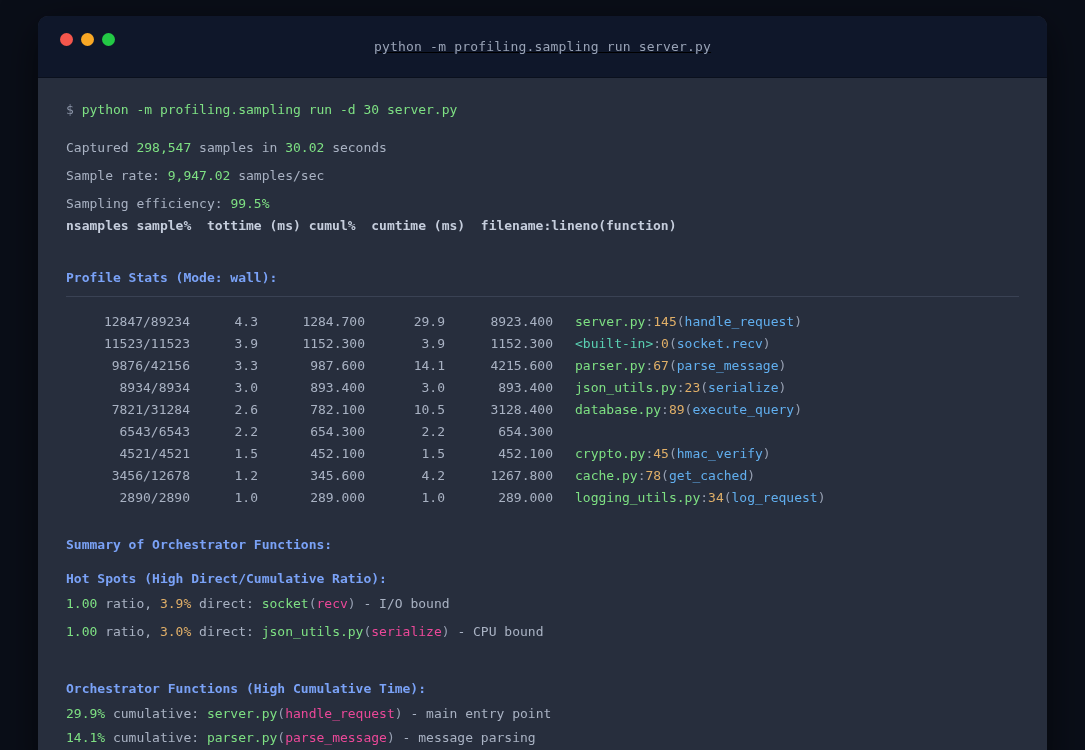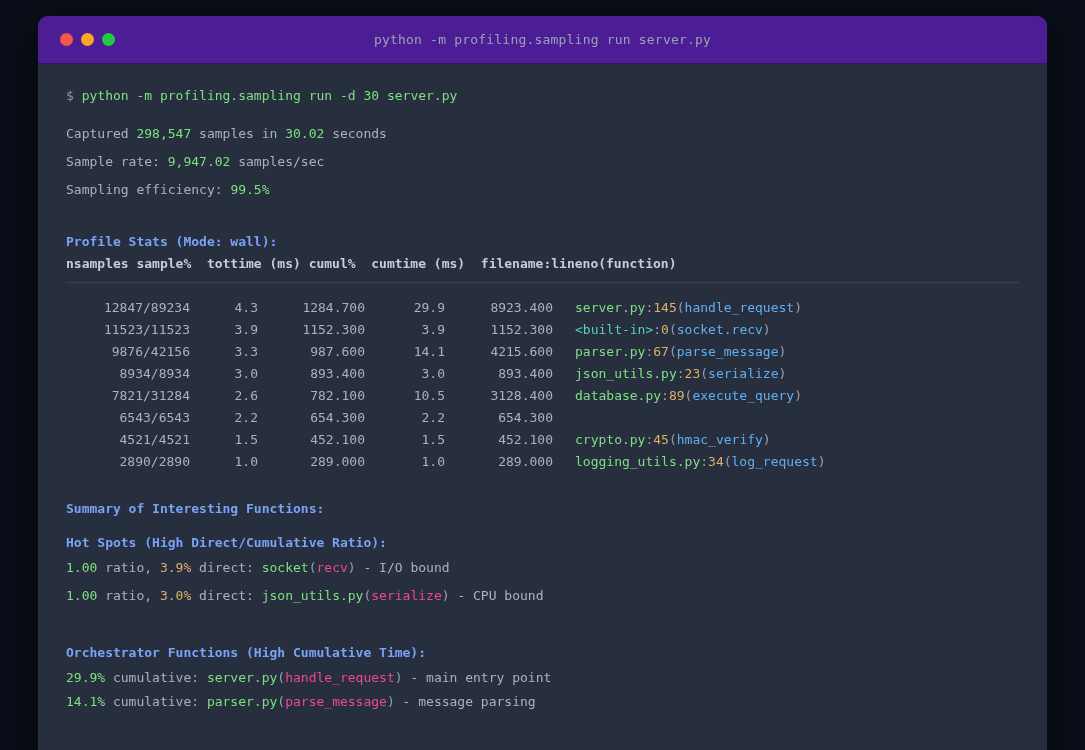--- a/index.html
+++ b/index.html
@@ -7,25 +7,26 @@
   body {
     background:#0a0e18;
     font-family:"DejaVu Sans Mono", monospace;
   }
   .window {
     position:absolute; left:38px; top:16px; width:1009px; height:760px;
     background:#272e3d; border-radius:10px;
     box-shadow:0 12px 40px rgba(0,0,0,.55);
   }
   .titlebar {
-    height:48px; background:#4c1d95;
+    height:62px; background:#0f172a;
     border-bottom:1px solid rgba(0,0,0,.3);
     border-radius:10px 10px 0 0;
     display:flex; align-items:center; justify-content:center;
     position:relative;
+    text-decoration:underline;
   }
   .lights { position:absolute; left:22px; top:17px; display:flex; gap:8px; }
   .light { width:13px; height:13px; border-radius:50%; }
   .light.red    { background:#f4564c; }
   .light.yellow { background:#f9a825; }
   .light.green  { background:#23c945; }
   .title { color:#99a3b6; font-size:13px; letter-spacing:.2px; }
   .term { padding:22px 28px 0 28px; font-size:13px; color:#a9b2c3; }
   .line { line-height:20px; white-space:pre; }
   .prompt { color:#8a93a6; }
@@ -75,47 +76,48 @@
   <div class="term">
 
     <div class="line cmd"><span class="prompt">$ </span><span class="green">python -m profiling.sampling run -d 30 server.py</span></div>
 
     <div class="line"><span>Captured </span><span class="green">298,547</span><span> samples in </span><span class="green">30.02</span><span> seconds</span></div>
 
     <div class="line mt8"><span>Sample rate: </span><span class="green">9,947.02</span><span> samples/sec</span></div>
 
     <div class="line mt8"><span>Sampling efficiency: </span><span class="green">99.5%</span></div>
 
+    <div class="line thead">nsamples sample%  tottime (ms) cumul%  cumtime (ms)  filename:lineno(function)</div>
     <div class="line heading stats-heading">Profile Stats (Mode: wall):</div>
-    <div class="line thead">nsamples sample%  tottime (ms) cumul%  cumtime (ms)  filename:lineno(function)</div>
     <div class="sep"></div>
 
     <div class="table">
 
       <div class="trow"><span class="c1">12847/89234</span><span class="c2">4.3</span><span class="c3">1284.700</span><span class="c4">29.9</span><span class="c5">8923.400</span><span class="c6"><span class="file">server.py</span><span class="dim">:</span><span class="num">145</span><span class="dim">(</span><span class="func">handle_request</span><span class="dim">)</span></span></div>
 
       <div class="trow builtin"><span class="c1">11523/11523</span><span class="c2">3.9</span><span class="c3">1152.300</span><span class="c4">3.9</span><span class="c5">1152.300</span><span class="c6"><span class="file">&lt;built-in&gt;</span><span class="dim">:</span><span class="num">0</span><span class="dim">(</span><span class="func">socket.recv</span><span class="dim">)</span></span></div>
 
       <div class="trow"><span class="c1">9876/42156</span><span class="c2">3.3</span><span class="c3">987.600</span><span class="c4">14.1</span><span class="c5">4215.600</span><span class="c6"><span class="file">parser.py</span><span class="dim">:</span><span class="num">67</span><span class="dim">(</span><span class="func">parse_message</span><span class="dim">)</span></span></div>
 
       <div class="trow"><span class="c1">8934/8934</span><span class="c2">3.0</span><span class="c3">893.400</span><span class="c4">3.0</span><span class="c5">893.400</span><span class="c6"><span class="file">json_utils.py</span><span class="dim">:</span><span class="num">23</span><span class="dim">(</span><span class="func">serialize</span><span class="dim">)</span></span></div>
 
       <div class="trow"><span class="c1">7821/31284</span><span class="c2">2.6</span><span class="c3">782.100</span><span class="c4">10.5</span><span class="c5">3128.400</span><span class="c6"><span class="file">database.py</span><span class="dim">:</span><span class="num">89</span><span class="dim">(</span><span class="func">execute_query</span><span class="dim">)</span></span></div>
 
       <div class="trow builtin"><span class="c1">6543/6543</span><span class="c2">2.2</span><span class="c3">654.300</span><span class="c4">2.2</span><span class="c5">654.300</span></div>
 
 
       <div class="trow"><span class="c1">4521/4521</span><span class="c2">1.5</span><span class="c3">452.100</span><span class="c4">1.5</span><span class="c5">452.100</span><span class="c6"><span class="file">crypto.py</span><span class="dim">:</span><span class="num">45</span><span class="dim">(</span><span class="func">hmac_verify</span><span class="dim">)</span></span></div>
 
+      <div class="trow"><span class="c1">3456/12678</span><span class="c2">1.2</span><span class="c3">345.600</span><span class="c4">4.2</span><span class="c5">1267.800</span><span class="c6"><span class="file">cache.py</span><span class="dim">:</span><span class="num">78</span><span class="dim">(</span><span class="func">get_cached</span><span class="dim">)</span></span></div>
 
       <div class="trow"><span class="c1">2890/2890</span><span class="c2">1.0</span><span class="c3">289.000</span><span class="c4">1.0</span><span class="c5">289.000</span><span class="c6"><span class="file">logging_utils.py</span><span class="dim">:</span><span class="num">34</span><span class="dim">(</span><span class="func">log_request</span><span class="dim">)</span></span></div>
 
     </div>
 
-    <div class="line heading summary-heading">Summary of Interesting Functions:</div>
+    <div class="line heading summary-heading">Summary of Orchestrator Functions:</div>
 
     <div class="line heading hot-heading">Hot Spots (High Direct/Cumulative Ratio):</div>
 
     <div class="hs-list">
       <div class="hs-item"><span class="green">1.00</span><span> ratio, </span><span class="yellow">3.9%</span><span> direct: </span><span class="green">socket</span><span class="dim">(</span><span class="cyan">recv</span><span class="dim">)</span><span> - I/O bound</span></div>
       <div class="hs-item"><span class="green">1.00</span><span> ratio, </span><span class="yellow">3.0%</span><span> direct: </span><span class="green">json_utils.py</span><span class="dim">(</span><span class="cyan">serialize</span><span class="dim">)</span><span> - CPU bound</span></div>
     </div>
 
     <div class="line heading orch-heading">Orchestrator Functions (High Cumulative Time):</div>
 

